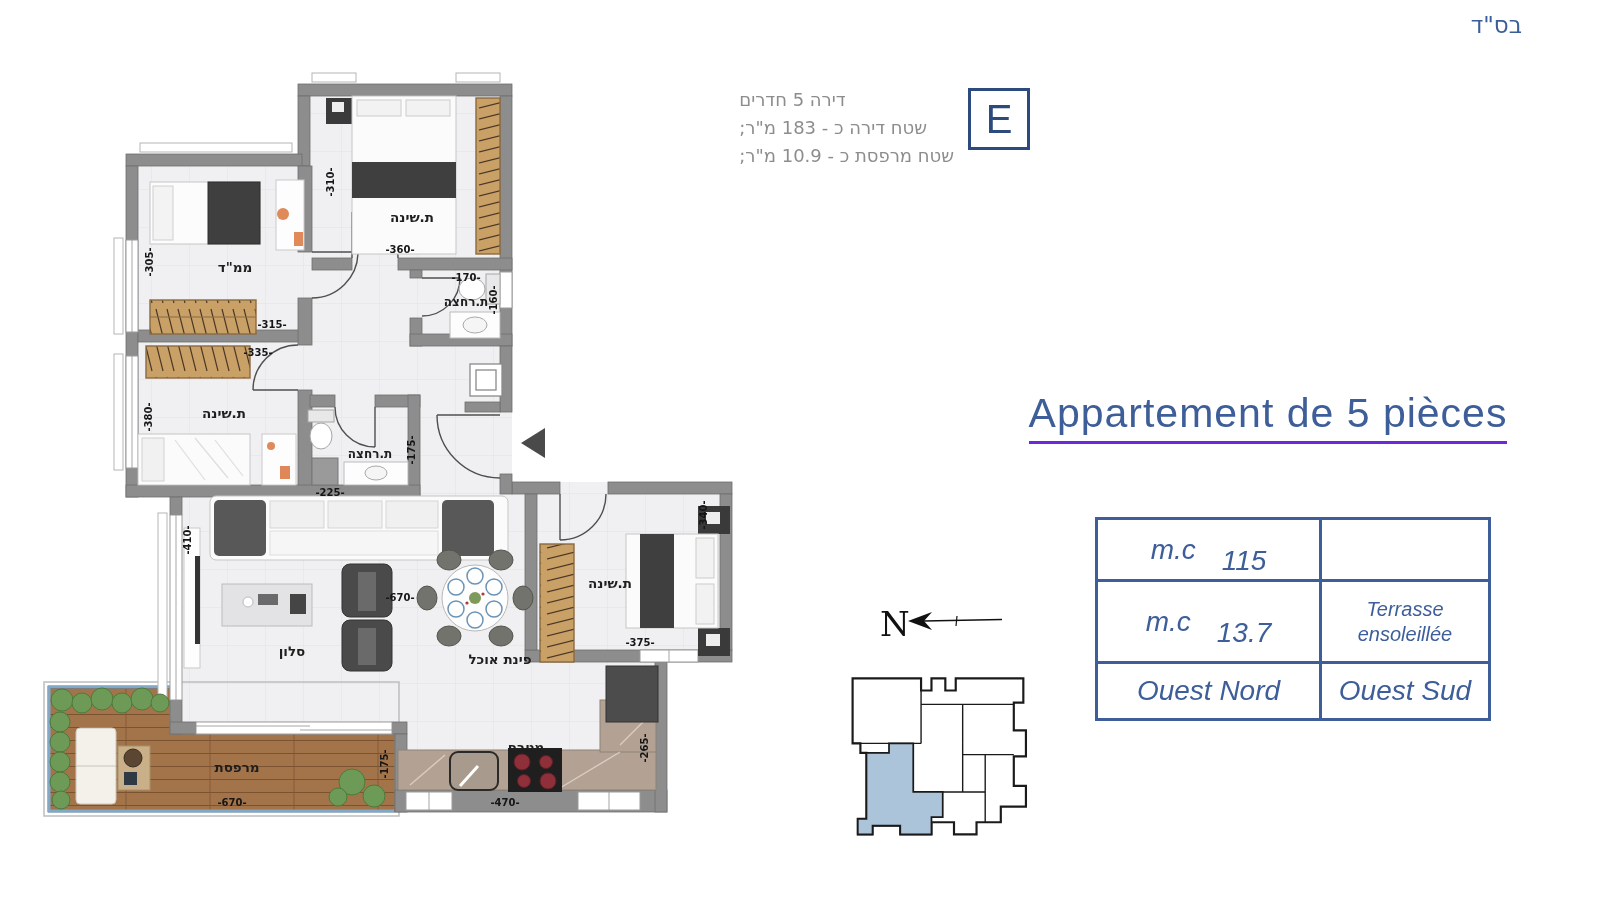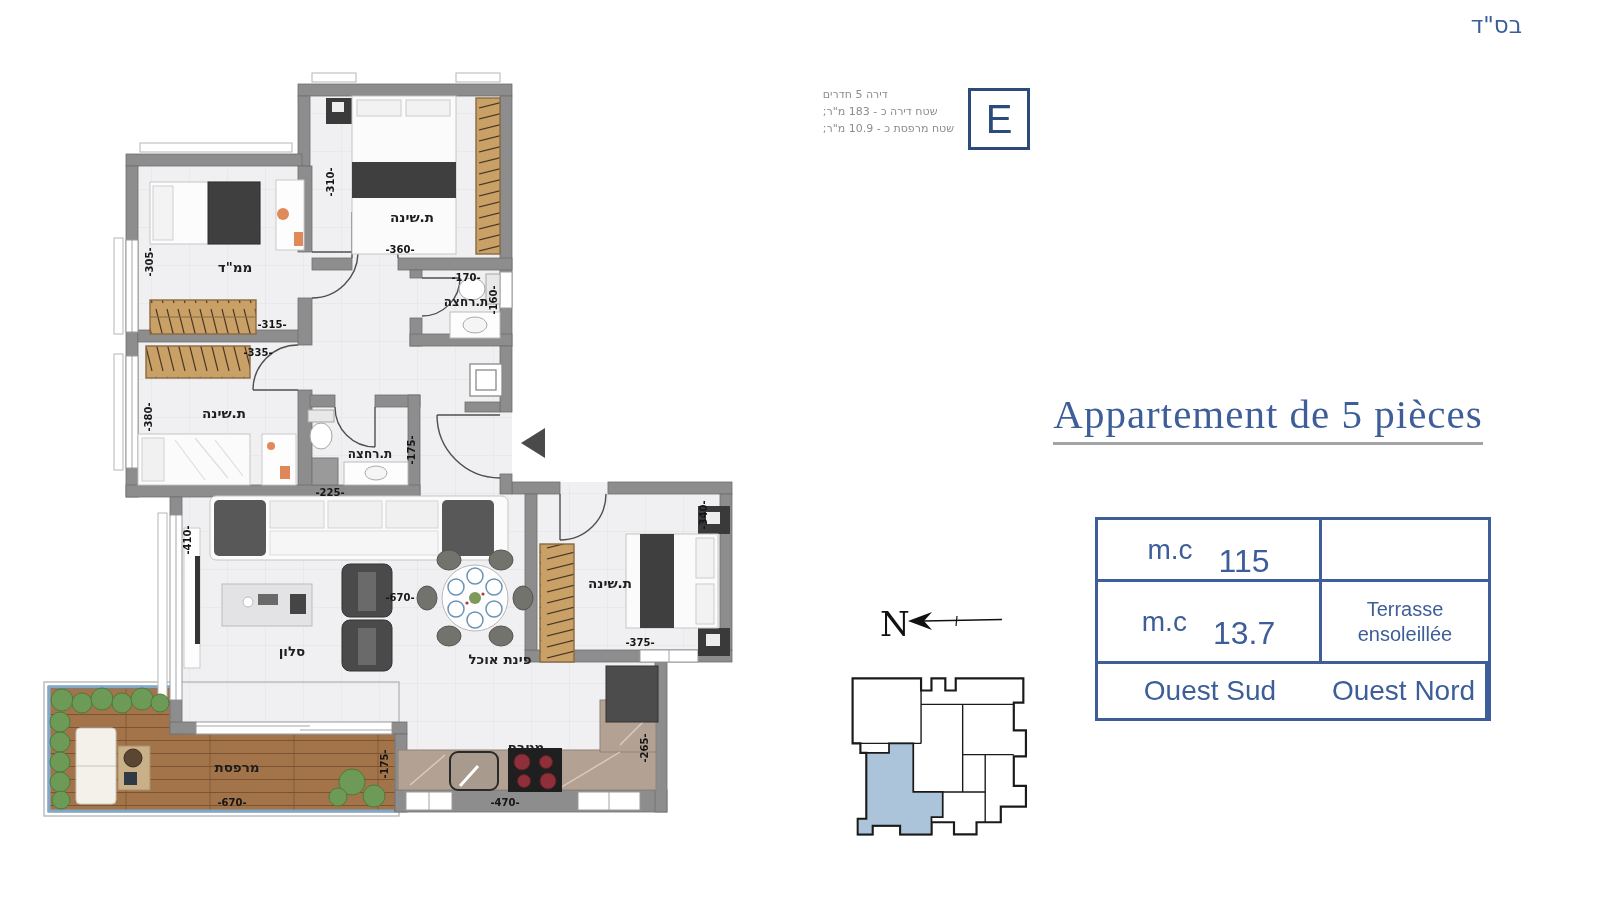--- a/index.html
+++ b/index.html
@@ -2,35 +2,35 @@
 <html><head>
 <meta charset="utf-8">
 <style>
   html,body{margin:0;padding:0;background:#fff;}
   .canvas{position:relative;width:1600px;height:900px;background:#ffffff;overflow:hidden;
           font-family:"Liberation Sans",sans-serif;}
   .heb{font-family:"DejaVu Sans",sans-serif;}
   .bsd{position:absolute;top:12px;right:78px;font-size:23px;color:#3b5e9a;}
   
   .info{position:absolute;top:86px;left:700px;width:330px;display:flex;justify-content:flex-end;gap:14px;}
-  .info-lines{color:#8d8d8d;font-size:11px;line-height:1.55;text-align:left;}
+  .info-lines{color:#8d8d8d;font-size:18px;line-height:1.55;text-align:left;}
   .badge{width:56px;height:56px;border:3px solid #2d4a7c;color:#2d4a7c;display:flex;align-items:center;
          justify-content:center;font-size:40px;font-weight:400;margin-top:2px;background:#fff;}
   
   .title{position:absolute;left:1016px;top:390px;width:504px;margin:0;text-align:center;
          font-size:41px;font-weight:400;letter-spacing:1px;color:#3d5e99;}
-  .title span{border-bottom:3px solid #a3a3a3;padding-bottom:5px;font-family:Liberation Serif, serif;}
+  .title span{border-bottom:3px solid #6d28d9;padding-bottom:5px;}
   
   .dtable{position:absolute;left:1095px;top:517px;display:grid;grid-template-columns:224px 166px;
-          grid-template-rows:62px 82px 54px;border:3px solid #3d5e99;color:#3d5e99;background:#fff;}
+          grid-template-rows:62px 82px 54px;border:3px solid #3d5e99;color:#3d5e99;background:#fff;font-style:italic;}
   .cell{display:flex;align-items:center;justify-content:center;font-size:28px;}
   .cell.bR{border-right:3px solid #3d5e99;}
   .cell.bB{border-bottom:3px solid #3d5e99;}
   .cell .unit{margin-right:26px;}
-  .cell .val{font-size:32px;margin-top:23px;}
+  .cell .val{font-size:28px;margin-top:23px;}
   .cell .two{text-align:center;font-size:20px;line-height:1.25;}
   
   svg text.rlabel{font:700 13.5px "DejaVu Sans",sans-serif;fill:#1f1f1f;text-anchor:middle;}
   svg text.rlabel-sm{font:700 12px "DejaVu Sans",sans-serif;fill:#1f1f1f;text-anchor:middle;}
   svg text.dim{font:700 10px "DejaVu Sans",sans-serif;fill:#161616;text-anchor:middle;}
   svg text.north{font:400 34px "DejaVu Serif",serif;fill:#111;}
   .compass{position:absolute;left:852px;top:596px;}
   .keyplan{position:absolute;left:824px;top:648px;}
   .floorplan{position:absolute;left:0;top:0;}
 </style>
@@ -67,22 +67,22 @@
     <div class="cell bR bB">
       <span class="unit">m.c</span>
       <span class="val">13.7</span>
     </div>
     <div class="cell bB">
       <div class="two">
         <div>Terrasse</div>
         <div>ensoleillée</div>
       </div>
     </div>
+    <div class="cell bR">Ouest Nord</div>
     <div class="cell">Ouest Sud</div>
-    <div class="cell bR">Ouest Nord</div>
   </div>
 
   <svg class="compass" width="165" height="52" viewBox="0 0 165 52">
     <text x="28" y="40" class="north">N</text>
     <polygon points="56,25 80,16 72,25 80,34" fill="#111"></polygon>
     <line x1="72" y1="25" x2="150" y2="23.5" stroke="#111" stroke-width="1.6"></line>
     <line x1="105" y1="20" x2="104" y2="30" stroke="#111" stroke-width="1.2"></line>
   </svg>
 
   <svg class="keyplan" width="208" height="196" viewBox="0 0 240 220">

